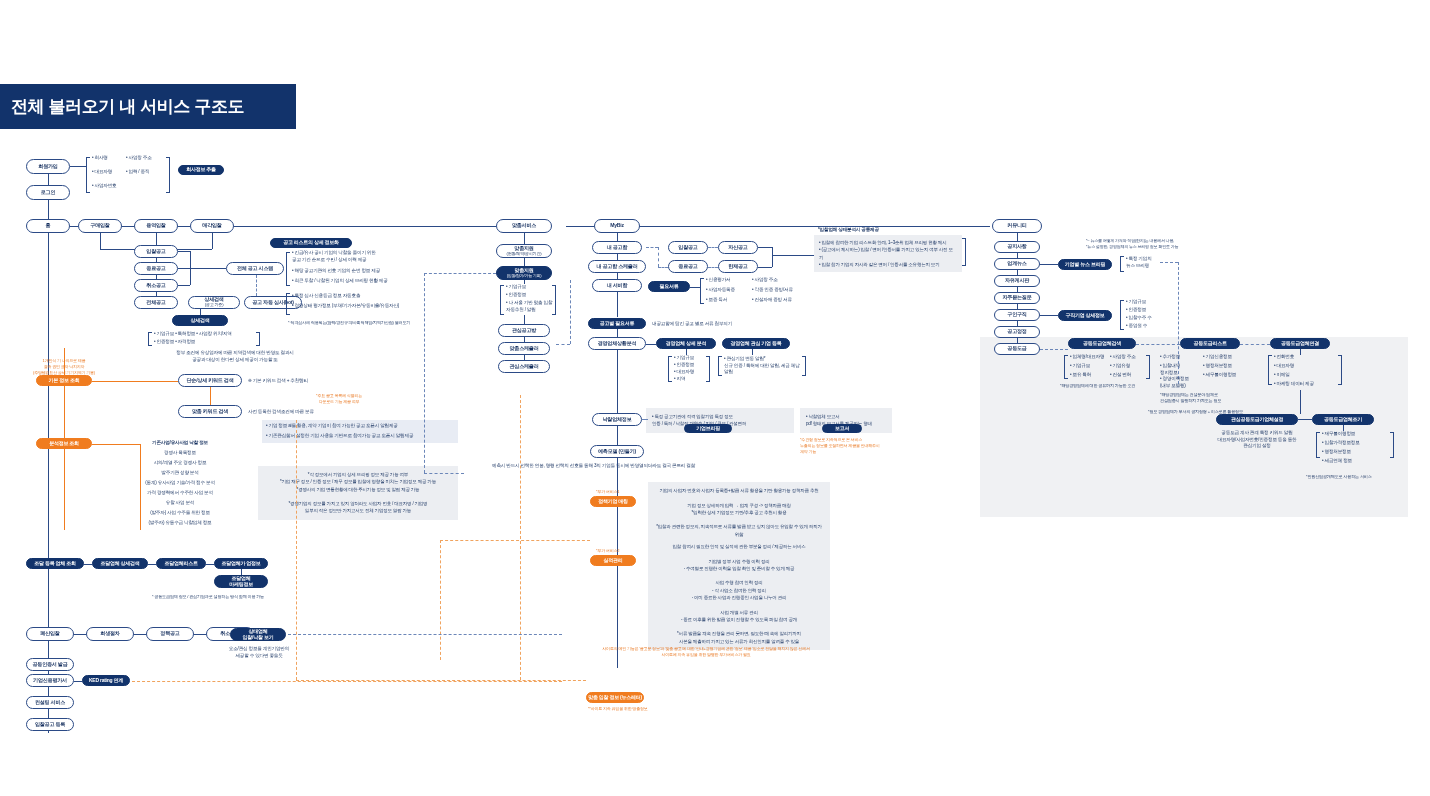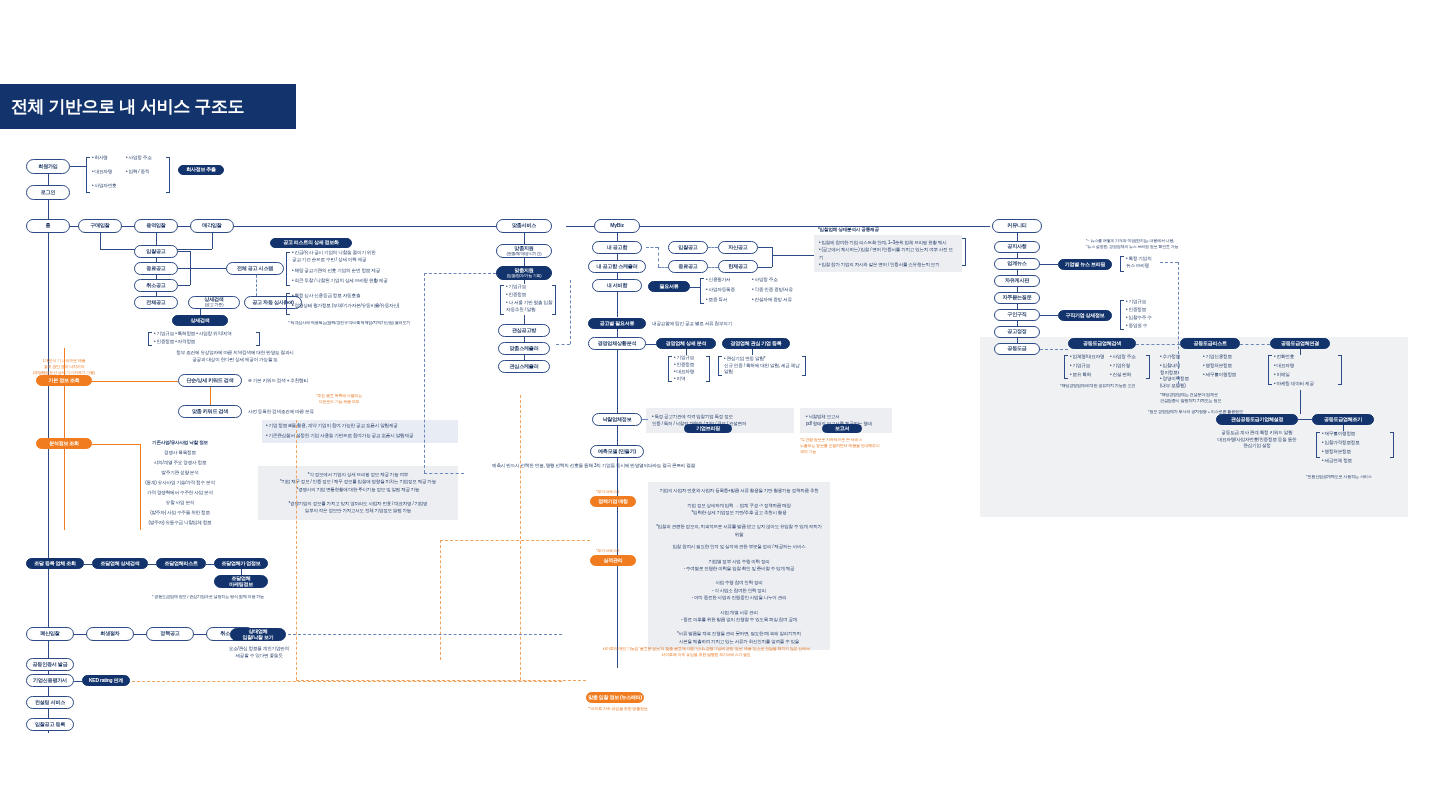--- a/index.html
+++ b/index.html
@@ -127,21 +127,21 @@
   }
   .brk.left  { border-right: 0; }
   .brk.right { border-left: 0; }
 </style>
 </head>
 <body>
 
 <div id="page">
 
   <div id="header-bar">
-    <span id="header-title">전체 기반으로 내 서비스 구조도</span>
+    <span id="header-title">전체 불러오기 내 서비스 구조도</span>
   </div>
 
   <div class="region" style="left:980px; top:337px; width:428px; height:180px;"></div>
 
   <div class="node pill" style="left:26px; top:159px; width:44px; height:15px;"><span>회원가입</span></div>
   <div class="node pill" style="left:26px; top:185px; width:44px; height:15px;"><span>로그인</span></div>
   <div class="ln lnv" style="left:48px; top:174px; height:11px;"></div>
   <div class="ln lnh" style="left:70px; top:166px; width:16px;"></div>
   <div class="brk left" style="left:86px; top:157px; width:4px; height:36px;"></div>
   <div class="txt" style="left:92px; top:155px;"><span>• 회사명</span></div>

